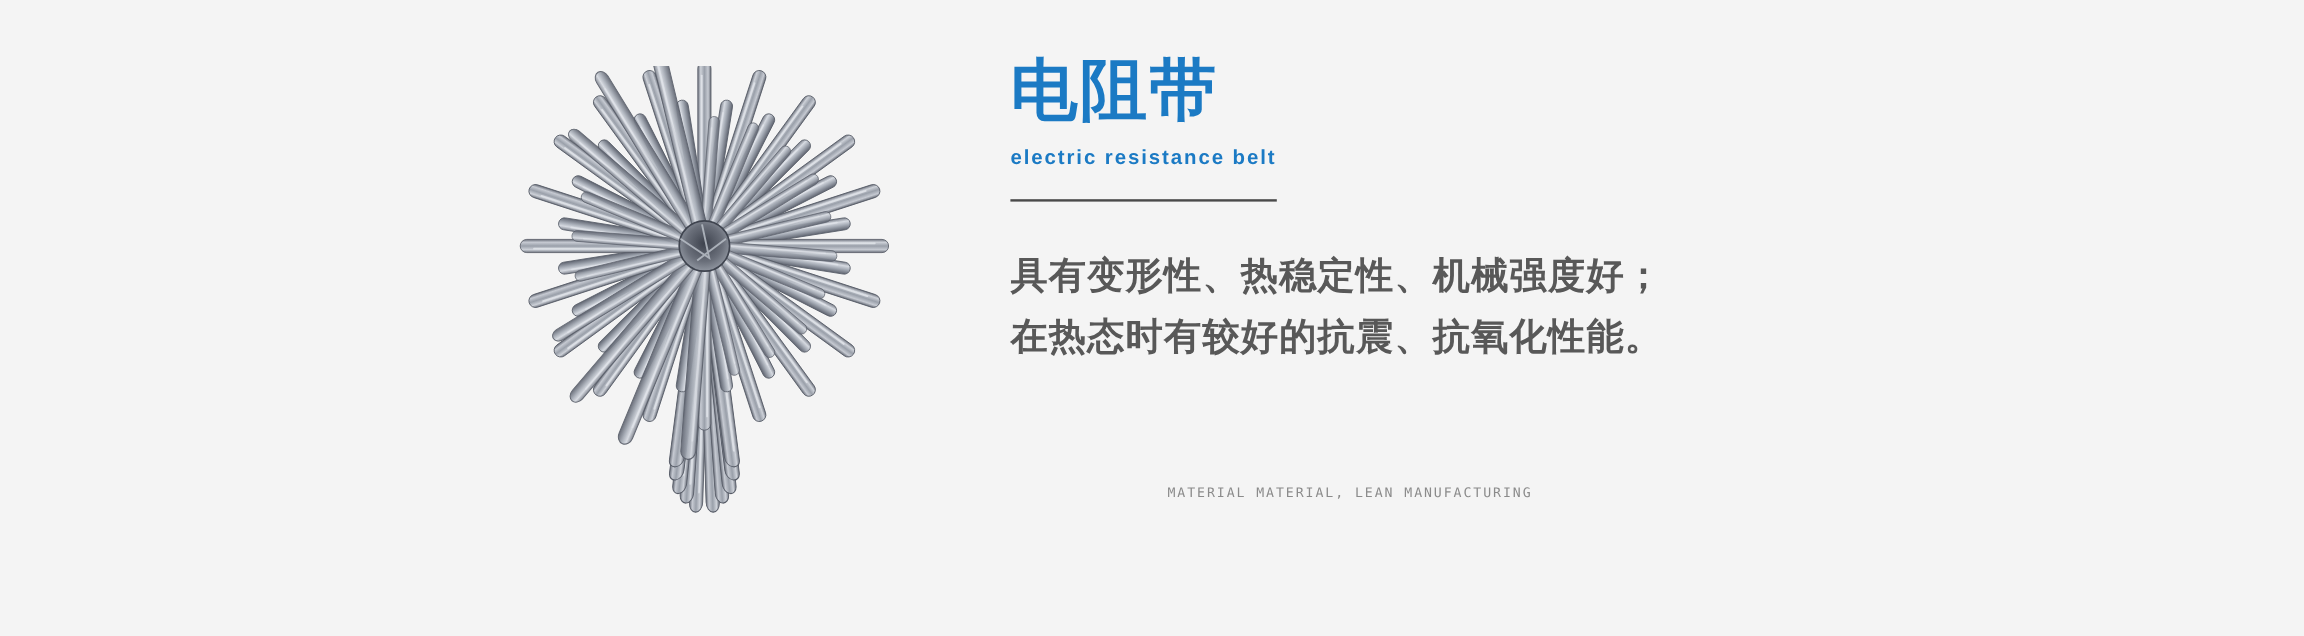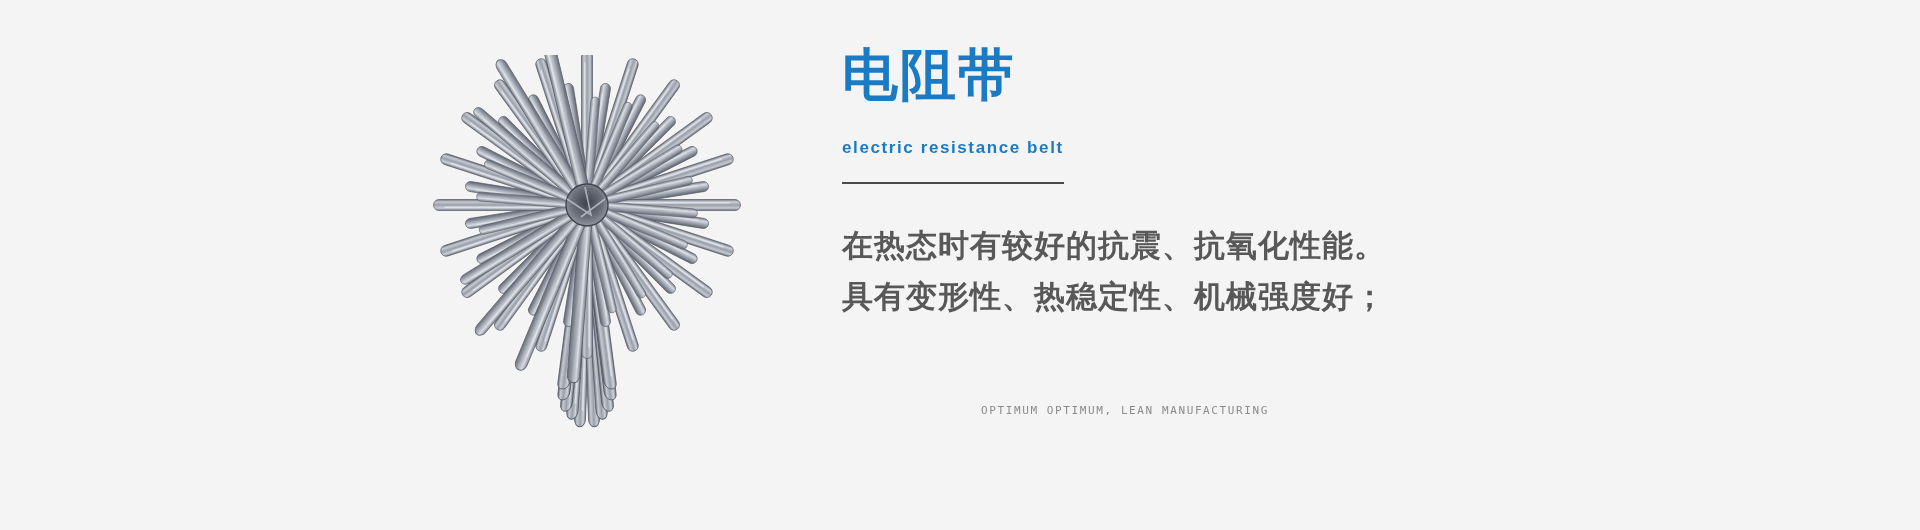--- a/index.html
+++ b/index.html
@@ -25,21 +25,21 @@
     line-height:62px;
     font-weight:bold;
     letter-spacing:2px;
     white-space:nowrap;
   }
   .subtitle {
     color:#1b7ac4;
     font-size:17px;
     font-weight:bold;
     letter-spacing:1.6px;
-    margin-top:32px;
+    margin-top:16px;
     white-space:nowrap;
   }
   .divider {
     width:222px;
     height:2px;
     background:#4a4a4a;
     margin-top:24px;
   }
   .body-text {
     margin-top:36px;
@@ -211,22 +211,22 @@
         <path d="M -20 -6 L 4 10 L -2 -18 M 18 -6 L -6 12" stroke="#b9bec7" stroke-width="1.6" fill="none" opacity="0.85"></path>
       </g>
     </svg>
   </div>
 
   <div class="info">
     <div class="title">电阻带</div>
     <div class="subtitle">electric resistance belt</div>
     <div class="divider"></div>
     <div class="body-text">
+      <div>具有变形性、热稳定性、机械强度好；</div>
       <div>在热态时有较好的抗震、抗氧化性能。</div>
-      <div>具有变形性、热稳定性、机械强度好；</div>
     </div>
   </div>
 
   <div class="slogan">
-    <div class="slogan-en">OPTIMUM OPTIMUM, LEAN MANUFACTURING</div>
+    <div class="slogan-en">MATERIAL MATERIAL, LEAN MANUFACTURING</div>
   </div>
 
 </div>
 
 </body></html>

